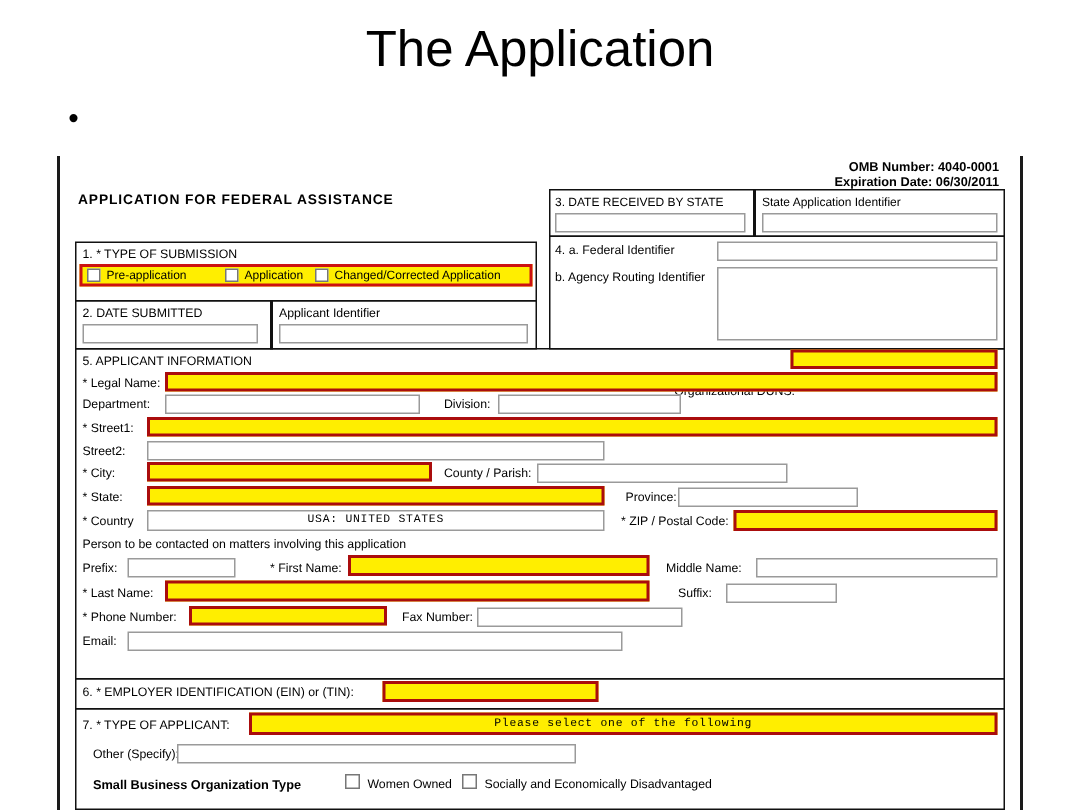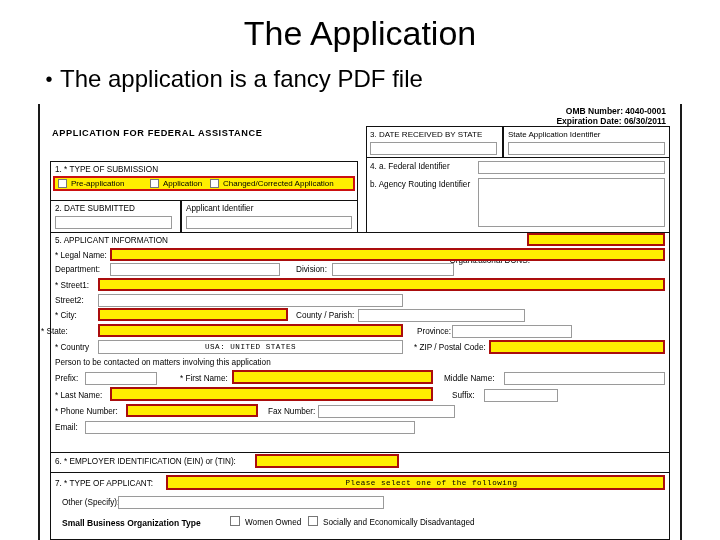--- a/index.html
+++ b/index.html
@@ -64,21 +64,20 @@
   .cbox{border:1.4px solid #777;background:#fff;}
   .mono{font-family:"Liberation Mono", monospace;font-size:7.6px;letter-spacing:.5px;}
 </style>
 </head>
 <body>
 
 <div class="slide-title">The Application</div>
 
 <div class="bullet-row">
   <span class="bullet-dot">•</span>
-  <span class="bullet-text">The application is a fancy PDF file</span>
 </div>
 
 <div class="form-img">
 <div class="form-inner">
 
   <div class="omb">
     <div>OMB Number: 4040-0001</div>
     <div>Expiration Date: 06/30/2011</div>
   </div>
 
@@ -135,21 +134,21 @@
   <div class="abs fld-req" style="left:58px;top:174px;width:567px;height:13px;"></div>
 
   <div class="abs lbl-n" style="left:15px;top:192px;">Street2:</div>
   <div class="abs fld" style="left:58px;top:190px;width:305px;height:13px;"></div>
 
   <div class="abs lbl-n" style="left:15px;top:207px;">* City:</div>
   <div class="abs fld-req" style="left:58px;top:204px;width:190px;height:13px;"></div>
   <div class="abs lbl-n" style="left:256px;top:207px;">County / Parish:</div>
   <div class="abs fld" style="left:318px;top:205px;width:167px;height:13px;"></div>
 
-  <div class="abs lbl-n" style="left:1px;top:223px;">* State:</div>
+  <div class="abs lbl-n" style="left:15px;top:223px;">* State:</div>
   <div class="abs fld-req" style="left:58px;top:220px;width:305px;height:13px;"></div>
   <div class="abs lbl-n" style="left:377px;top:223px;">Province:</div>
   <div class="abs fld" style="left:412px;top:221px;width:120px;height:13px;"></div>
 
   <div class="abs lbl-n" style="left:15px;top:239px;">* Country</div>
   <div class="abs fld" style="left:58px;top:236px;width:305px;height:14px;"></div>
   <div class="abs mono" style="left:58px;top:239px;width:305px;text-align:center;">USA: UNITED STATES</div>
   <div class="abs lbl-n" style="left:374px;top:239px;">* ZIP / Postal Code:</div>
   <div class="abs fld-req" style="left:449px;top:236px;width:176px;height:14px;"></div>
 
@@ -175,21 +174,21 @@
   <div class="abs lbl-n" style="left:15px;top:319px;">Email:</div>
   <div class="abs fld" style="left:45px;top:317px;width:330px;height:13px;"></div>
 
   <div class="abs blk" style="left:10px;top:348px;width:620px;height:21px;"></div>
   <div class="abs lbl" style="left:15px;top:353px;">6. * EMPLOYER IDENTIFICATION (EIN) or (TIN):</div>
   <div class="abs fld-req" style="left:215px;top:350px;width:144px;height:14px;"></div>
 
   <div class="abs blk" style="left:10px;top:368px;width:620px;height:68px;"></div>
   <div class="abs lbl" style="left:15px;top:375px;">7. * TYPE OF APPLICANT:</div>
   <div class="abs fld-req" style="left:126px;top:371px;width:499px;height:15px;"></div>
-  <div class="abs mono" style="left:126px;top:375px;width:499px;text-align:center;margin-left:16px;">Please select one of the following</div>
+  <div class="abs mono" style="left:126px;top:375px;width:499px;text-align:center;">Please select one of the following</div>
 
   <div class="abs lbl-n" style="left:22px;top:394px;">Other (Specify):</div>
   <div class="abs fld" style="left:78px;top:392px;width:266px;height:13px;"></div>
 
   <div class="abs lbl-b" style="left:22px;top:414px;">Small Business Organization Type</div>
   <div class="abs cbox" style="left:190px;top:412px;width:10px;height:10px;"></div>
   <div class="abs lbl-n" style="left:205px;top:414px;">Women Owned</div>
   <div class="abs cbox" style="left:268px;top:412px;width:10px;height:10px;"></div>
   <div class="abs lbl-n" style="left:283px;top:414px;">Socially and Economically Disadvantaged</div>
 

